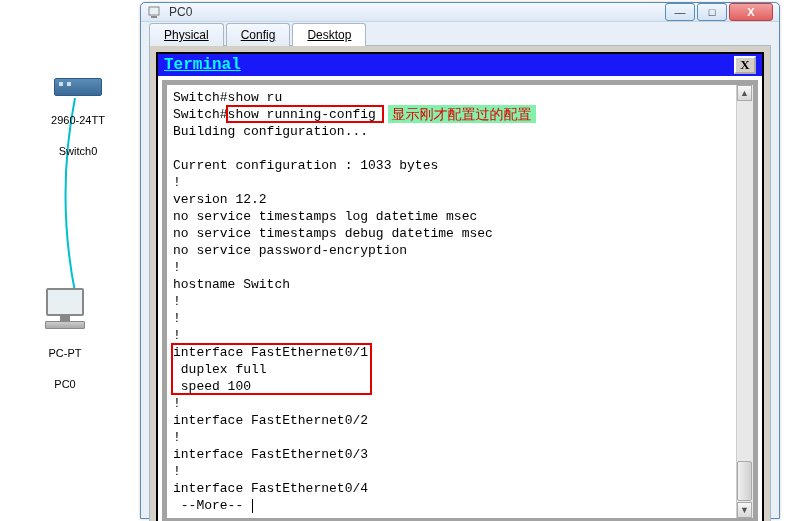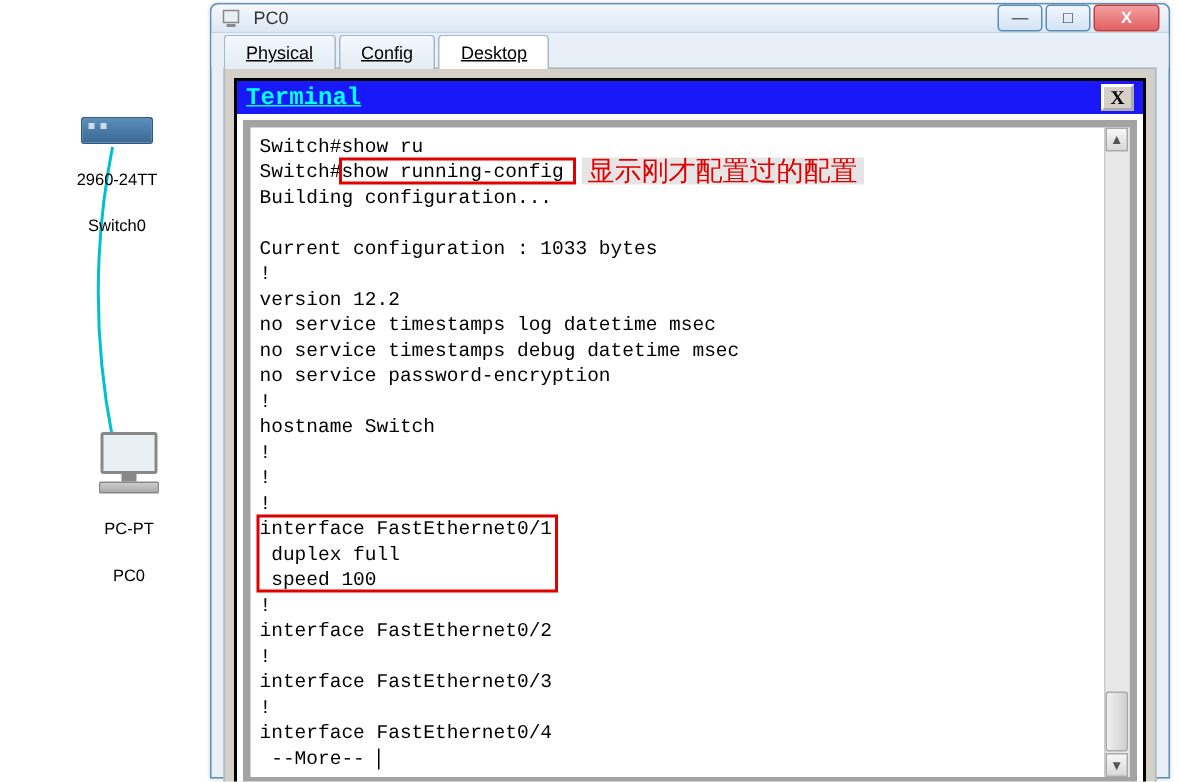--- a/index.html
+++ b/index.html
@@ -7,21 +7,21 @@
   
   
   .topology { position: absolute; left: 0; top: 0; width: 140px; height: 521px; }
   .switch-device { position: absolute; left: 48px; top: 78px; text-align: center; width: 60px; }
   .switch-body { width: 48px; height: 18px; background: linear-gradient(#5a8db8,#3a6a95); border: 1px solid #2a5a85; border-radius: 2px; margin: 0 auto; position: relative; }
   .switch-body::before, .switch-body::after { content:''; position:absolute; width:4px; height:4px; background:#cde; top:3px; }
   .switch-body::before { left:4px; }
   .switch-body::after { left:12px; }
   .dev-label { font-size: 11px; color: #000; margin-top: 18px; line-height: 13px; }
   
-  .pc-device { position: absolute; left: 56px; top: 288px; text-align: center; width: 60px; }
+  .pc-device { position: absolute; left: 35px; top: 288px; text-align: center; width: 60px; }
   .pc-monitor { width: 38px; height: 28px; border: 2px solid #888; background: #e8f0f4; margin: 0 auto; border-radius: 2px; }
   .pc-stand { width: 10px; height: 5px; background: #888; margin: 0 auto; }
   .pc-base { width: 40px; height: 8px; background: linear-gradient(#ccc,#aaa); border: 1px solid #888; margin: 0 auto; border-radius: 1px; }
   
   .link-line { position: absolute; left: 74px; top: 98px; width: 2px; height: 194px; }
   .link-line svg { width: 100%; height: 100%; overflow: visible; }
   
   
   .window { position: absolute; left: 140px; top: 2px; width: 640px; height: 517px; border: 1px solid #5a8db8; border-radius: 5px 5px 0 0; background: #e8eff7; display: flex; flex-direction: column; box-shadow: 0 0 3px rgba(0,0,0,0.2); }
   .titlebar { height: 28px; background: linear-gradient(#f4f8ff,#dde8f5); border-bottom: 1px solid #c4d4e4; display: flex; align-items: center; padding: 0 6px; border-radius: 5px 5px 0 0; }
@@ -43,21 +43,21 @@
   
   .terminal-body-wrap { flex: 1; position: relative; background: #fff; margin: 4px; border: 5px solid #a3a3a3; display: flex; }
   .terminal-body { flex: 1; font-family: "Courier New", monospace; font-size: 13px; line-height: 17px; padding: 4px 6px; white-space: pre; color: #000; overflow: hidden; position: relative; }
   .scroll-bar { width: 17px; background: #e8e8e8; border-left: 1px solid #ccc; position: relative; }
   .scroll-arrow { width: 15px; height: 16px; background: linear-gradient(#f8f8f8,#d8d8d8); border: 1px solid #aaa; margin: 0 auto; font-size: 9px; text-align: center; line-height: 14px; color: #555; cursor: pointer; }
   .scroll-arrow.up { position: absolute; top: 0; left: 0; }
   .scroll-arrow.dn { position: absolute; bottom: 0; left: 0; }
   .scroll-thumb { position: absolute; left: 0; bottom: 17px; width: 15px; height: 40px; background: linear-gradient(90deg,#f0f0f0,#d0d0d0); border: 1px solid #aaa; border-radius: 2px; cursor: pointer; }
   
   .redbox1 { position: absolute; border: 2px solid #e00000; pointer-events: none; }
-  .greenbox { position: absolute; background: #e5e5e5; color: #e00000; font-family: "Microsoft YaHei","SimSun",sans-serif; font-size: 18px; padding: 1px 4px; line-height: 16px; }
+  .greenbox { position: absolute; background: #86efac; color: #e00000; font-family: "Microsoft YaHei","SimSun",sans-serif; font-size: 14px; padding: 1px 4px; line-height: 16px; }
   .cursor { display: inline-block; width: 1px; height: 14px; background: #000; vertical-align: middle; margin-left: 1px; }
 </style>
 </head>
 <body>
 
 <div class="topology">
   <div class="link-line">
     <svg viewBox="0 0 2 194">
         <path d="M1 0 Q -18 97 1 194" stroke="#00c0d0" stroke-width="2" fill="none"></path>
       </svg>

